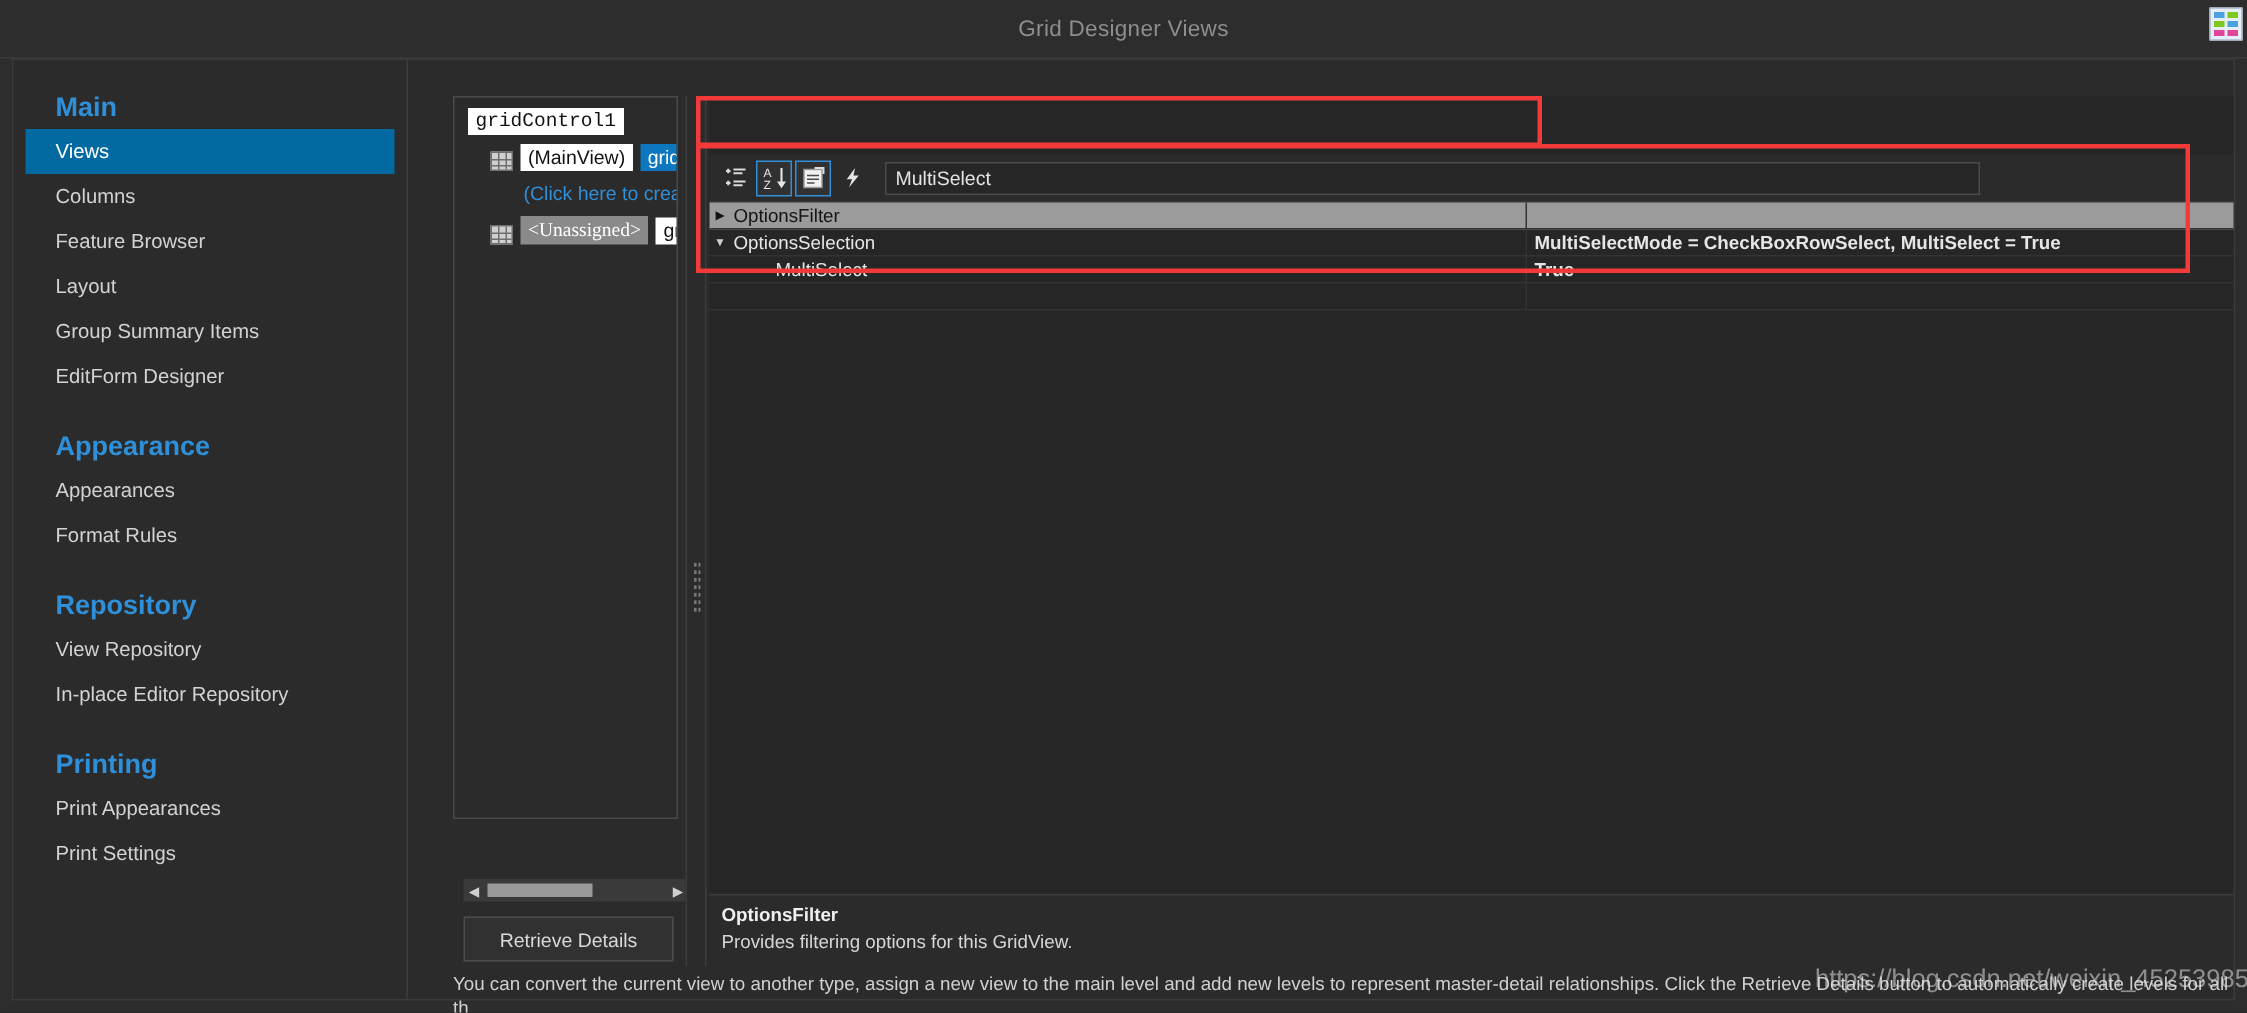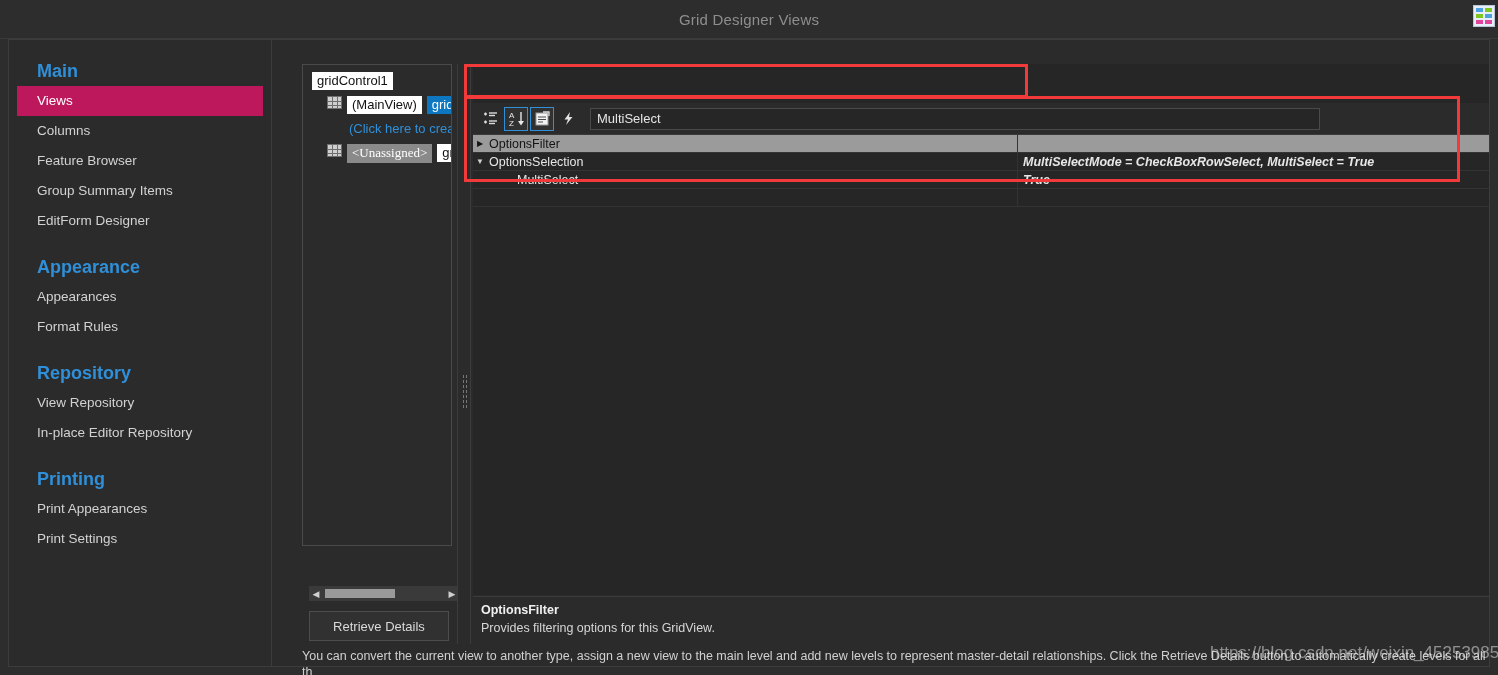--- a/index.html
+++ b/index.html
@@ -68,44 +68,45 @@
     height: 30px; line-height: 30px;
   }
   .nav-item {
     height: 30px; line-height: 30px;
     padding-left: 28px;
     color: #d2d2d2; font-size: 13.5px;
     cursor: pointer;
     white-space: nowrap;
   }
   .nav-item.selected {
-    background: #be185d;
+    background: #0369a1;
     color: #ffffff;
     margin: 0 8px 0 8px;
     padding-left: 20px;
   }
   .nav-spacer { height: 16px; }
 
   
   .views-panel {
     position: absolute; left: 293px; top: 24px;
     width: 150px; height: 482px;
     border: 1px solid #4a4a4a;
     background: #2b2b2b;
     overflow: hidden;
   }
   .node-root {
     position: absolute; left: 9px; top: 7px;
     background: #ffffff; color: #111;
     font-size: 13px; padding: 1px 5px 2px 5px;
     white-space: nowrap;
+    font-family: Liberation Mono, monospace;
   }
   .node-row {
     position: absolute; left: 24px;
-    display: flex; align-items: flex-start; gap: 5px;
+    display: flex; align-items: flex-end; gap: 5px;
     white-space: nowrap;
   }
   .node-row.r1 { top: 31px; }
   .node-row.r3 { top: 79px; }
   .grid-glyph {
     width: 15px; height: 13px;
     background: #cfcfcf;
     border: 1px solid #6e6e6e;
     position: relative; flex: none;
   }
@@ -224,21 +225,20 @@
   .pg-row .namecell {
     flex: none; width: 531px;
     display: flex; align-items: center;
     border-right: 1px solid #333333;
   }
   .pg-row .valuecell {
     flex: 1;
     display: flex; align-items: center;
     padding-left: 5px;
     font-weight: bold;
-    font-style: italic;
   }
   .pg-row.selected { background: #9b9b9b; color: #141414; }
   .pg-row.selected .expander { color: #141414; }
   .pg-row.child .namecell { padding-left: 30px; }
   .pg-row.root .namecell { padding-left: 2px; }
   .pg-empty {
     height: 18px; border-bottom: 1px solid #333333; display:flex;
   }
   .pg-empty .c1 { width: 545px; border-right: 1px solid #333333; flex:none; }
 
@@ -298,20 +298,21 @@
   <div class="frame">
 
     <div class="sidebar">
 
       <div class="nav-spacer"></div>
 
       <div class="nav-group-title">Main</div>
       <div class="nav-item selected">Views</div>
       <div class="nav-item">Columns</div>
       <div class="nav-item">Feature Browser</div>
+      <div class="nav-item">Layout</div>
       <div class="nav-item">Group Summary Items</div>
       <div class="nav-item">EditForm Designer</div>
 
       <div class="nav-spacer"></div>
 
       <div class="nav-group-title">Appearance</div>
       <div class="nav-item">Appearances</div>
       <div class="nav-item">Format Rules</div>
 
       <div class="nav-spacer"></div>

